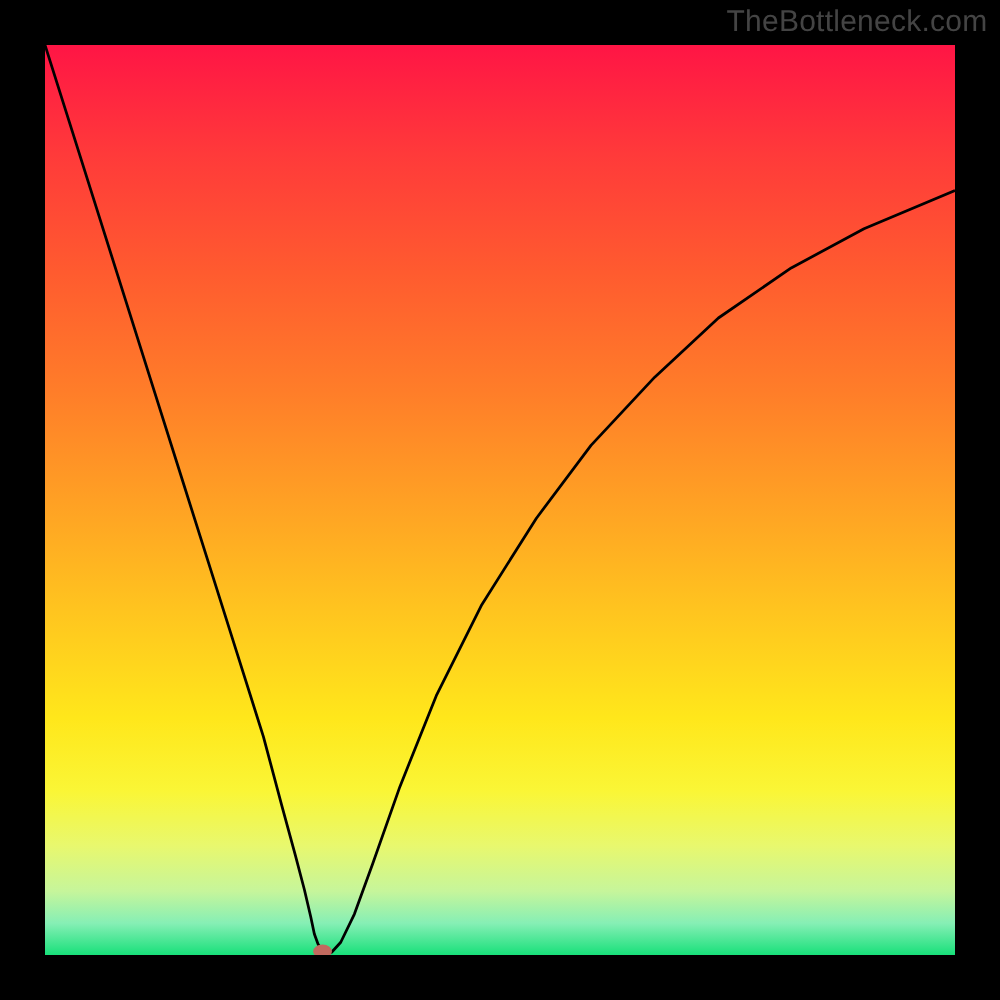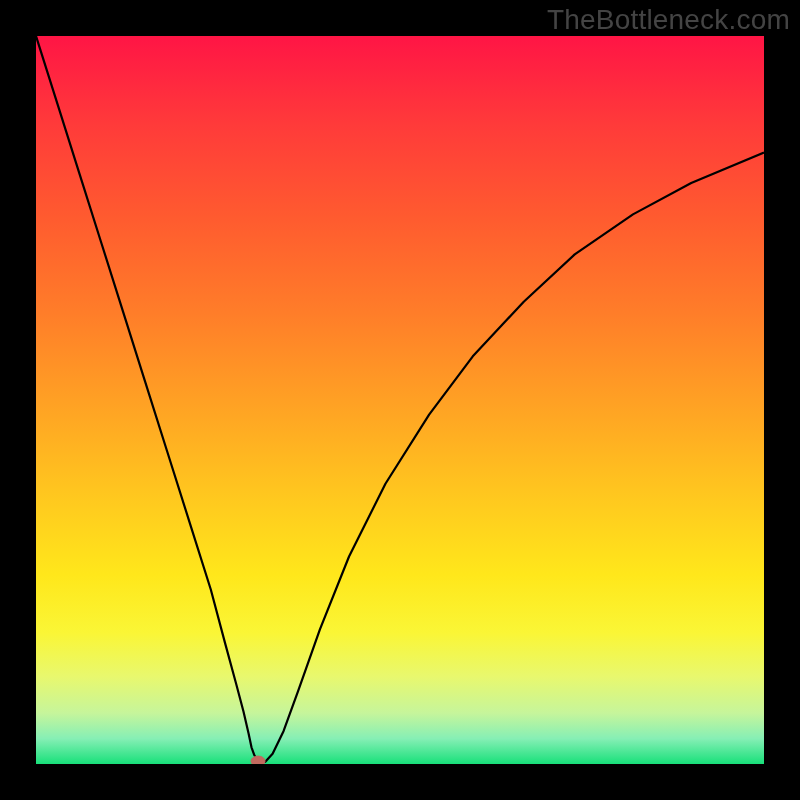--- a/index.html
+++ b/index.html
@@ -15,21 +15,21 @@
     position: relative;
     width: 800px;
     height: 800px;
     background: #000;
   }
   .watermark {
     position: absolute;
     top: 4px;
     right: 10px;
     color: #444;
-    font-size: 28px;
+    font-size: 24px;
     font-weight: 500;
     letter-spacing: 0.2px;
     z-index: 3;
   }
   .plot-area {
     position: absolute;
     
     left: 36px;
     top: 36px;
     width: 728px;

